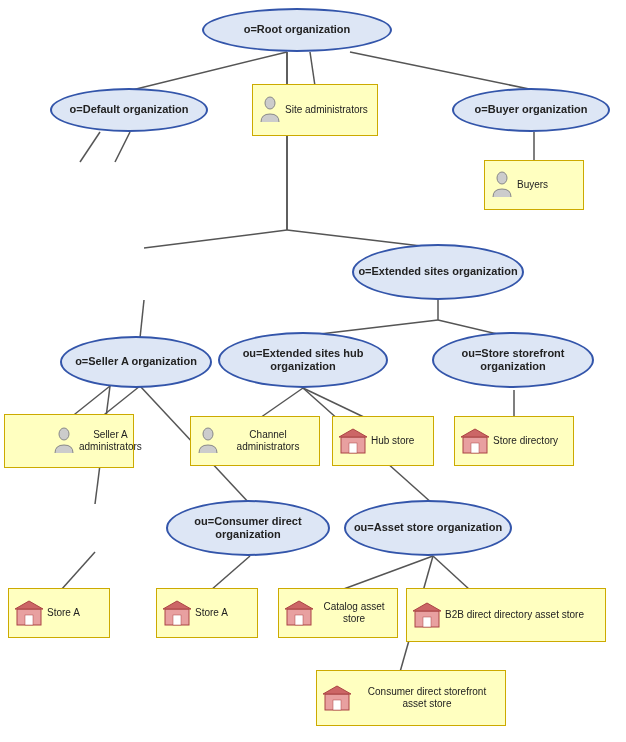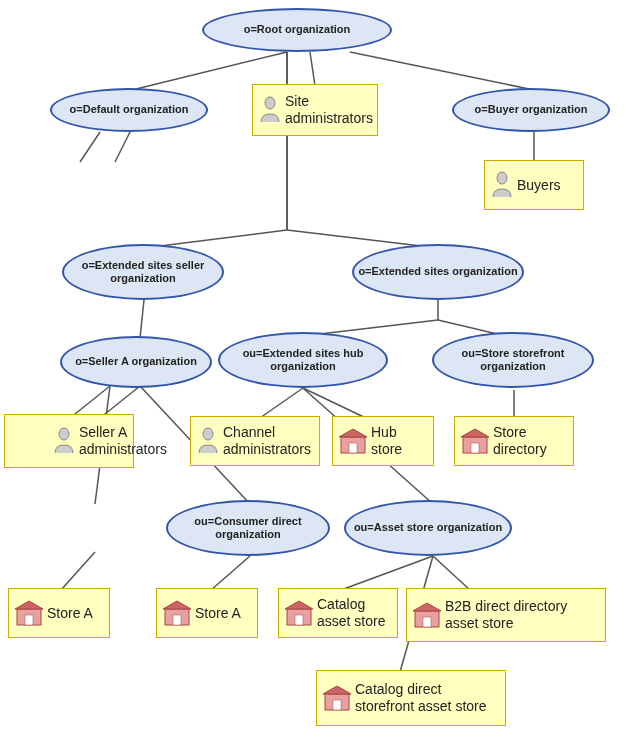--- a/index.html
+++ b/index.html
@@ -39,23 +39,24 @@
       line-height: 1.2;
     }
     .box {
       position: absolute;
       background: #ffffc0;
       border: 1.5px solid #ccaa00;
       display: flex;
       align-items: center;
       padding: 4px 6px;
       gap: 4px;
-      font-size: 14px;
+      font-size: 10px;
       color: #222;
       line-height: 1.2;
+      text-align: center;
     }
     .person-icon {
       width: 22px;
       height: 28px;
       flex-shrink: 0;
     }
     .store-icon {
       width: 28px;
       height: 28px;
       flex-shrink: 0;
@@ -142,23 +143,20 @@
 
 
   <div class="box" style="left:484px; top:160px; width:100px; height:50px;">
     <svg class="person-icon" viewBox="0 0 22 28">
       <ellipse cx="11" cy="7" rx="5" ry="6" fill="#ccc" stroke="#888" stroke-width="1"></ellipse>
       <path d="M2 26 Q2 18 11 18 Q20 18 20 26" fill="#ccc" stroke="#888" stroke-width="1"></path>
     </svg>
     <span>Buyers</span>
   </div>
 
-  <div class="ellipse" style="left:62px; top:244px; width:162px; height:56px;">
-    <span>o=Extended sites seller organization</span>
-  </div>
 
   <div class="ellipse" style="left:352px; top:244px; width:172px; height:56px;">
     <span>o=Extended sites organization</span>
   </div>
 
   <div class="ellipse" style="left:60px; top:336px; width:152px; height:52px;">
     <span>o=Seller A organization</span>
   </div>
 
   <div class="ellipse" style="left:218px; top:332px; width:170px; height:56px;text-align:center;">
@@ -247,16 +245,16 @@
     </svg>
     <span>B2B direct directory asset store</span>
   </div>
 
   <div class="box" style="left:316px; top:670px; width:190px; height:56px;">
     <svg class="store-icon" viewBox="0 0 28 28">
       <rect x="2" y="10" width="24" height="16" fill="#e8a0a0" stroke="#aa4444" stroke-width="1"></rect>
       <polygon points="14,2 0,10 28,10" fill="#cc6666" stroke="#aa4444" stroke-width="1"></polygon>
       <rect x="10" y="16" width="8" height="10" fill="#fff" stroke="#aa4444" stroke-width="0.5"></rect>
     </svg>
-    <span>Catalog direct storefront asset store</span>
+    <span>Consumer direct storefront asset store</span>
   </div>
 
 </div>
 
 </body></html>

